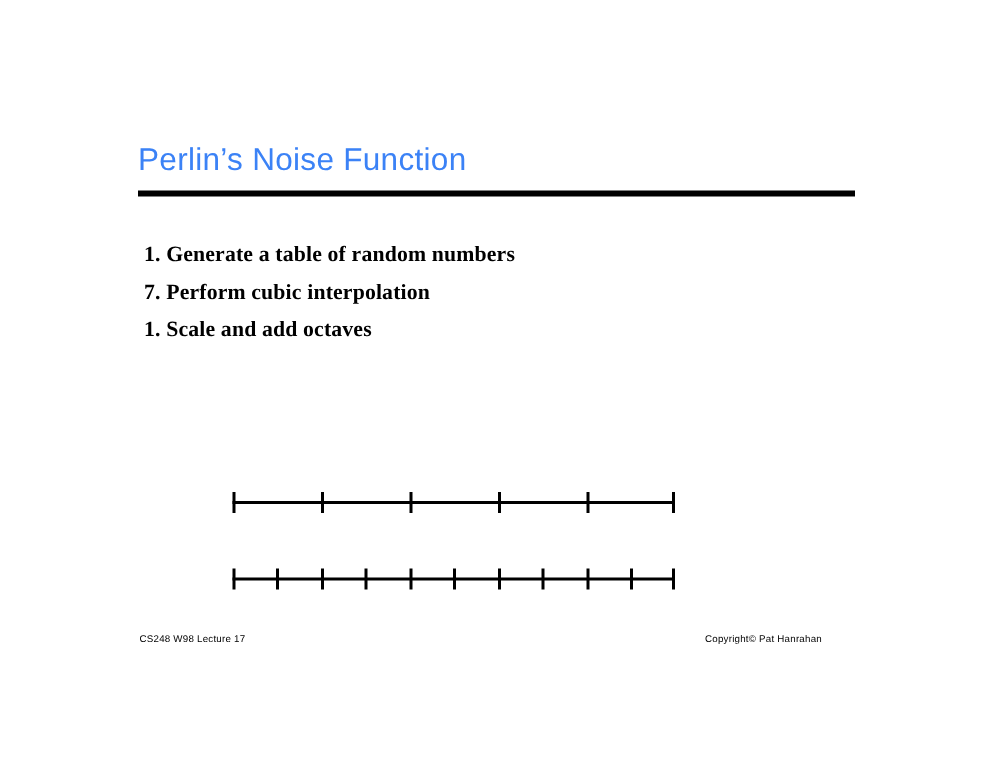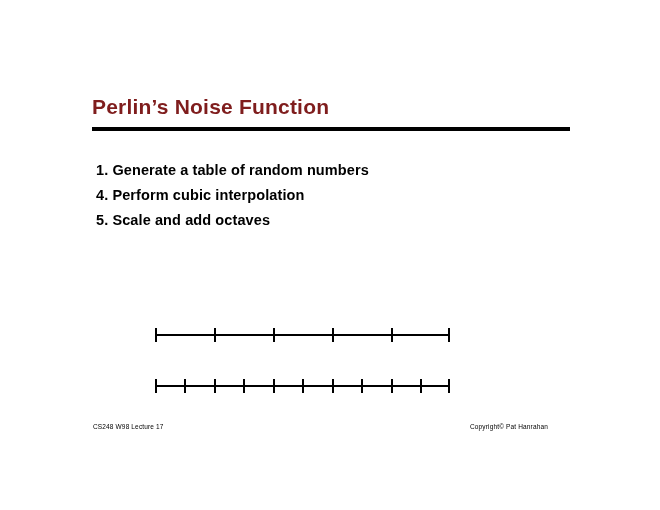--- a/index.html
+++ b/index.html
@@ -17,38 +17,39 @@
     position: relative;
     width: 660px;
     height: 510px;
     background: #ffffff;
   }
   .title {
     position: absolute;
     left: 92px;
     top: 95px;
     font-size: 21px;
-    font-weight: bold;
-    color: #7f1d1d;
+    font-weight: normal;
+    color: #3b82f6;
     letter-spacing: 0.2px;
     white-space: nowrap;
   }
   .title-rule {
     position: absolute;
     left: 92px;
     top: 127px;
     width: 478px;
     height: 4px;
     background: #000000;
   }
   .bullets {
     position: absolute;
     left: 96px;
     top: 158px;
     width: 480px;
+    font-family: Liberation Serif, serif;
   }
   .bullet {
     font-size: 14.5px;
     font-weight: bold;
     color: #000000;
     line-height: 25px;
     white-space: nowrap;
     letter-spacing: 0.1px;
   }
   .lattice {
@@ -88,22 +89,22 @@
 <body>
 
 <div id="slide">
 
   <div class="title">Perlin’s Noise Function</div>
 
   <div class="title-rule"></div>
 
   <div class="bullets">
     <div class="bullet">1. Generate a table of random numbers</div>
-    <div class="bullet">4. Perform cubic interpolation</div>
-    <div class="bullet">5. Scale and add octaves</div>
+    <div class="bullet">7. Perform cubic interpolation</div>
+    <div class="bullet">1. Scale and add octaves</div>
   </div>
 
   <div class="lattice" id="coarse-lattice" style="left: 155px; top: 328px; width: 295px; height: 14px;">
       <div class="axis" style="width: 295px; top: 6px;"></div>
       <div class="tick" style="left: 0px; top: 0px; height: 14px;"></div>
       <div class="tick" style="left: 59px; top: 0px; height: 14px;"></div>
       <div class="tick" style="left: 118px; top: 0px; height: 14px;"></div>
       <div class="tick" style="left: 177px; top: 0px; height: 14px;"></div>
       <div class="tick" style="left: 236px; top: 0px; height: 14px;"></div>
       <div class="tick" style="left: 293px; top: 0px; height: 14px;"></div>

